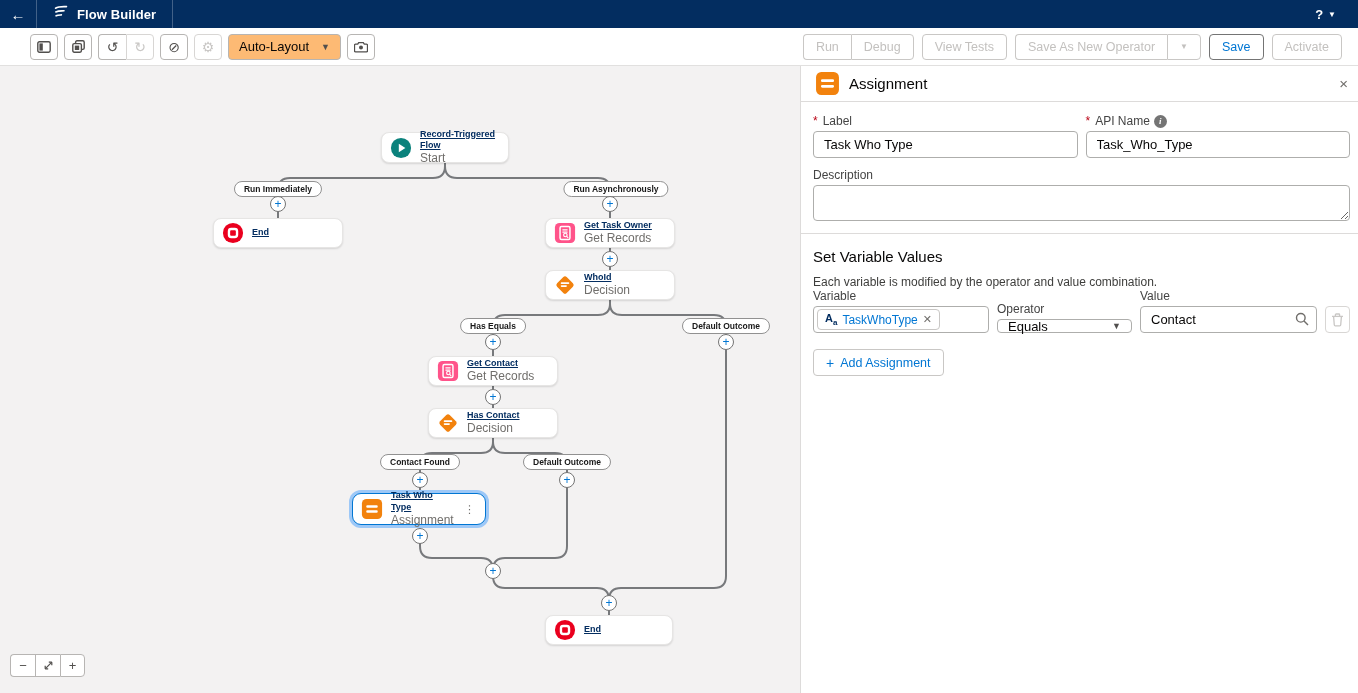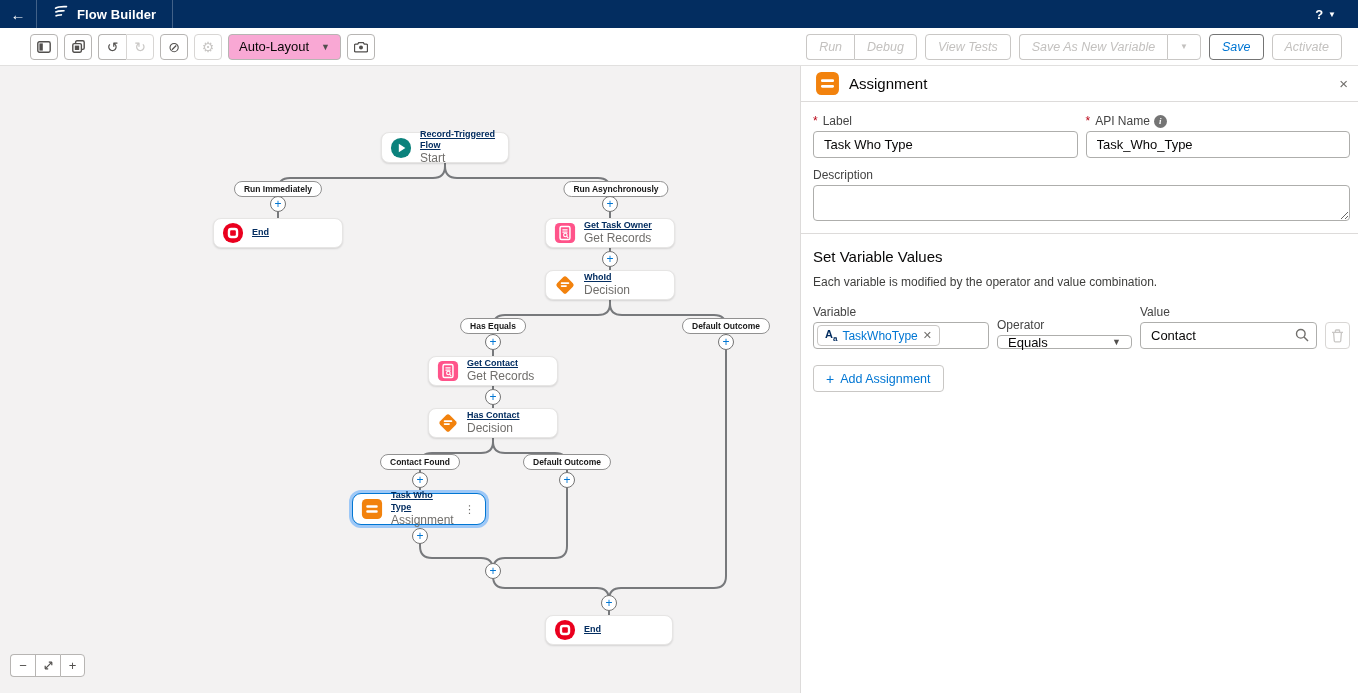--- a/index.html
+++ b/index.html
@@ -17,24 +17,24 @@
 
   
   .toolbar { height:38px; flex:0 0 38px; background:#fff; border-bottom:1px solid #E1E0DF; display:flex; align-items:center; padding:0 16px 0 30px; gap:6px; }
   .tbtn { height:26px; min-width:28px; border:1px solid #B7B5B3; border-radius:4px; background:#fff; display:flex; align-items:center; justify-content:center; color:#514F4D; font-size:14px; cursor:pointer; padding:0 5px; }
   .tbtn svg { display:block; }
   .tbtn.disabled { color:#C9C7C5; border-color:#D8D6D4; cursor:default; }
   .tgroup { display:flex; }
   .tgroup .tbtn { border-radius:0; border-right-width:0; }
   .tgroup .tbtn:first-child { border-radius:4px 0 0 4px; }
   .tgroup .tbtn:last-child { border-radius:0 4px 4px 0; border-right-width:1px; }
-  .auto-layout { height:26px; border:1px solid #B7B5B3; border-radius:4px; background:#f9a8d4; display:flex; align-items:center; gap:12px; padding:0 10px; font-size:13px; color:#080707; cursor:pointer; }
+  .auto-layout { height:26px; border:1px solid #B7B5B3; border-radius:4px; background:#fdba74; display:flex; align-items:center; gap:12px; padding:0 10px; font-size:13px; color:#080707; cursor:pointer; }
   .auto-layout .caret { font-size:9px; color:#514F4D; }
   .toolbar-right { margin-left:auto; display:flex; align-items:center; gap:8px; }
-  .abtn { height:26px; border:1px solid #C9C7C5; border-radius:4px; background:#fff; padding:0 12px; font-size:12.5px; display:flex; align-items:center; cursor:pointer; color:#0176D3;font-style:italic; }
+  .abtn { height:26px; border:1px solid #C9C7C5; border-radius:4px; background:#fff; padding:0 12px; font-size:12.5px; display:flex; align-items:center; cursor:pointer; color:#0176D3; }
   .abtn.disabled { color:#C3C1BF; cursor:default; }
   .agroup { display:flex; }
   .agroup .abtn { border-radius:0; border-right-width:0; }
   .agroup .abtn:first-child { border-radius:4px 0 0 4px; }
   .agroup .abtn:last-child { border-radius:0 4px 4px 0; border-right-width:1px; }
   .abtn .caret { font-size:8px; }
 
   
   .main { flex:1; display:flex; min-height:0; }
   .canvas { position:relative; width:800px; flex:0 0 800px; background:#F3F2F2; overflow:hidden; }
@@ -68,21 +68,21 @@
   .fieldrow { display:flex; gap:8px; }
   .field { flex:1; display:flex; flex-direction:column; }
   .flabel { font-size:12px; color:#444; margin-bottom:3px; display:flex; align-items:center; gap:4px; }
   .req { color:#BA0517; margin-right:1px; }
   .info-i { display:inline-flex; width:13px; height:13px; border-radius:50%; background:#747474; color:#fff; font-size:9px; align-items:center; justify-content:center; font-family:"Liberation Serif", serif; font-style:italic; font-weight:bold; }
   input.tx { height:27px; border:1px solid #AEAEAC; border-radius:4px; padding:0 10px; font-size:13px; color:#080707; font-family:"Liberation Sans", sans-serif; width:100%; }
   textarea.tx { height:36px; border:1px solid #AEAEAC; border-radius:4px; padding:4px 10px; font-size:13px; resize:vertical; width:100%; font-family:"Liberation Sans", sans-serif; }
   .hr { border-top:1px solid #DDDBDA; margin:12px -12px 0 -12px; }
   .section-title { font-size:15px; color:#080707; margin-top:14px; }
   .section-help { font-size:12px; color:#3E3E3C; margin-top:10px; }
-  .assignrow { display:flex; gap:8px; margin-top:16px; align-items:flex-end; }
+  .assignrow { display:flex; gap:8px; align-items:flex-end; }
   .col-var { flex:0 0 176px; } .col-op { flex:0 0 135px; } .col-val { flex:0 0 177px; }
   .varbox { height:27px; border:1px solid #AEAEAC; border-radius:4px; display:flex; align-items:center; padding:1px 3px; }
   .varpill { height:21px; border:1px solid #C9C7C5; border-radius:4px; display:flex; align-items:center; gap:5px; padding:0 7px; font-size:12px; }
   .aa { font-size:11px; color:#032D60; font-weight:bold; }
   .aa sub { font-size:8px; }
   .varname { color:#0176D3; }
   .pill-x { color:#706E6B; font-size:11px; cursor:pointer; }
   .selbox { height:14px; border:1px solid #AEAEAC; border-radius:4px; display:flex; align-items:center; justify-content:space-between; padding:0 10px; font-size:13px; color:#080707; cursor:pointer; background:#fff; }
   .selbox .caret { font-size:9px; color:#514F4D; }
   .valbox { position:relative; }
@@ -147,21 +147,21 @@
         </svg>
     </button>
 
     <div class="toolbar-right">
       <div class="agroup">
         <button class="abtn disabled">Run</button>
         <button class="abtn disabled">Debug</button>
       </div>
       <button class="abtn disabled">View Tests</button>
       <div class="agroup">
-        <button class="abtn disabled">Save As New Variable</button>
+        <button class="abtn disabled">Save As New Operator</button>
         <button class="abtn disabled">
             <span class="caret">▼</span>
           </button>
       </div>
       <button class="abtn" style="border-color:#747474;">Save</button>
       <button class="abtn disabled">Activate</button>
     </div>
   </div>
 
   <div class="main">

